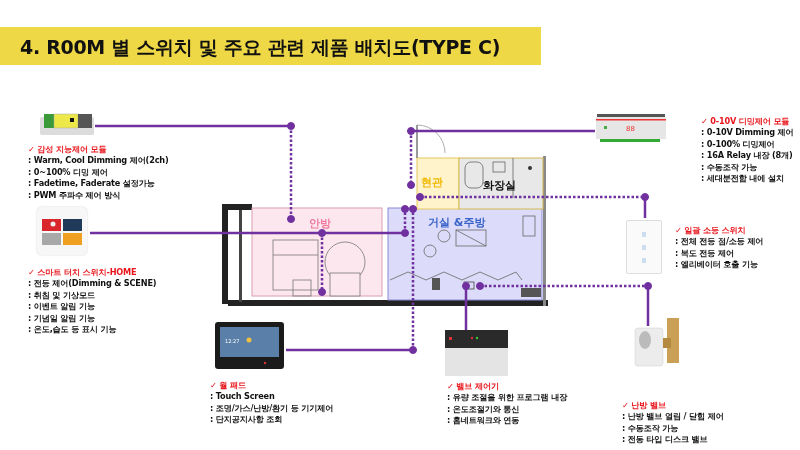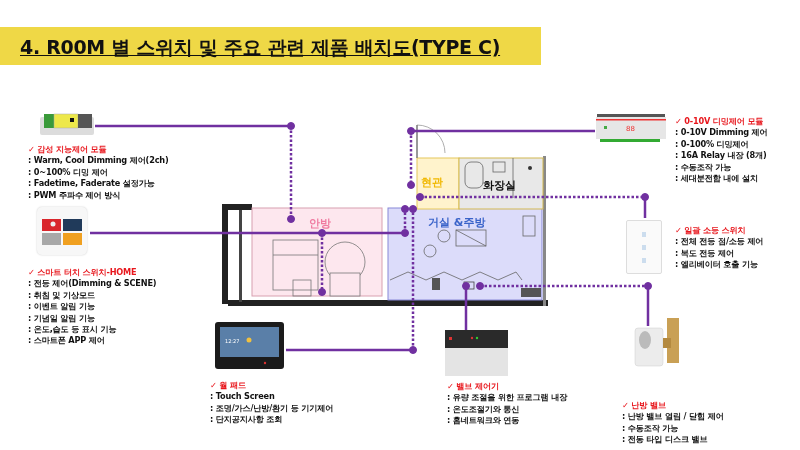--- a/index.html
+++ b/index.html
@@ -1,18 +1,18 @@
 <!DOCTYPE html>
 <html><head>
 <meta charset="utf-8">
 <style>
   html,body{margin:0;padding:0;}
   body{width:800px;height:450px;position:relative;overflow:hidden;background:#ffffff;font-family:"DejaVu Sans","Liberation Sans",sans-serif;}
   .title-bar{position:absolute;left:0;top:27px;width:541px;height:38px;background:#efd846;}
-  .title-text{position:absolute;left:20px;top:35px;font-size:19px;font-weight:bold;color:#111;letter-spacing:-0.3px;white-space:nowrap;text-decoration:underline;}
+  .title-text{position:absolute;left:20px;top:35px;font-size:19px;font-weight:bold;color:#111;letter-spacing:-0.3px;white-space:nowrap;}
   .abs{position:absolute;}
   .desc{position:absolute;font-size:8.2px;line-height:11.4px;color:#111;font-weight:bold;white-space:nowrap;letter-spacing:-0.2px;}
   .desc .head{color:#e8161c;}
   .desc .line{display:block;}
   svg.overlay{position:absolute;left:0;top:0;}
   .room-label{position:absolute;font-size:11px;font-weight:bold;white-space:nowrap;}
 </style>
 </head>
 <body>
 
@@ -183,38 +183,37 @@
   <span class="line">: PWM 주파수 제어 방식</span>
 </div>
 
 <div class="desc" style="left:28px;top:267px;">
   <span class="line head">✓ 스마트 터치 스위치-HOME</span>
   <span class="line">: 전등 제어(Dimming &amp; SCENE)</span>
   <span class="line">: 취침 및 기상모드</span>
   <span class="line">: 이벤트 알림 기능</span>
   <span class="line">: 기념일 알림 기능</span>
   <span class="line">: 온도,습도 등 표시 기능</span>
-  <span class="line">: 스마트폰 APP 제어</span>
 </div>
 
 <div class="desc" style="left:210px;top:380px;">
   <span class="line head">✓ 월 패드</span>
   <span class="line">: Touch Screen</span>
   <span class="line">: 조명/가스/난방/환기 등 기기제어</span>
   <span class="line">: 단지공지사항 조회</span>
 </div>
 
 <div class="desc" style="left:447px;top:381px;">
   <span class="line head">✓ 밸브 제어기</span>
   <span class="line">: 유량 조절을 위한 프로그램 내장</span>
   <span class="line">: 온도조절기와 통신</span>
   <span class="line">: 홈네트워크와 연동</span>
 </div>
 
-<div class="desc" style="left:675px;top:116px;">
+<div class="desc" style="left:701px;top:116px;">
   <span class="line head">✓ 0-10V 디밍제어 모듈</span>
   <span class="line">: 0-10V Dimming 제어</span>
   <span class="line">: 0-100% 디밍제어</span>
   <span class="line">: 16A Relay 내장 (8개)</span>
   <span class="line">: 수동조작 가능</span>
   <span class="line">: 세대분전함 내에 설치</span>
 </div>
 
 <div class="desc" style="left:675px;top:225px;">
   <span class="line head">✓ 일괄 소등 스위치</span>

